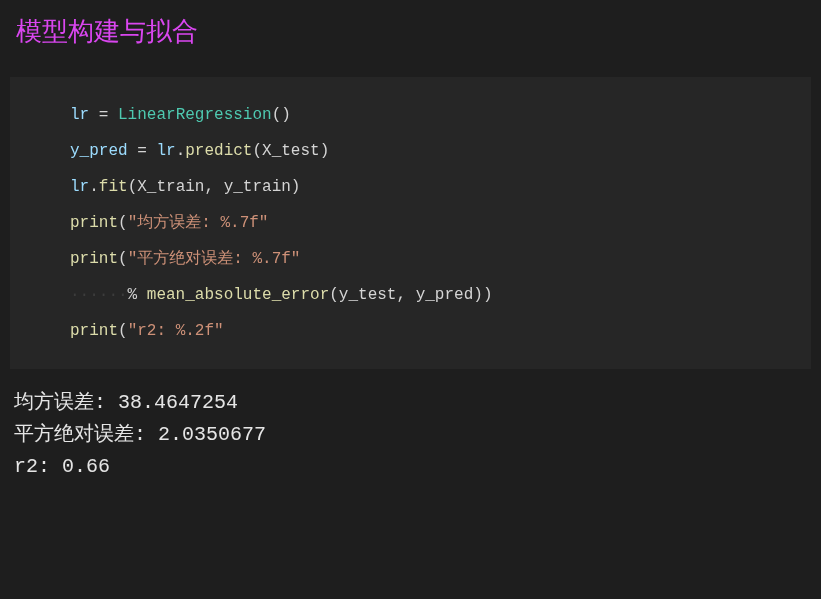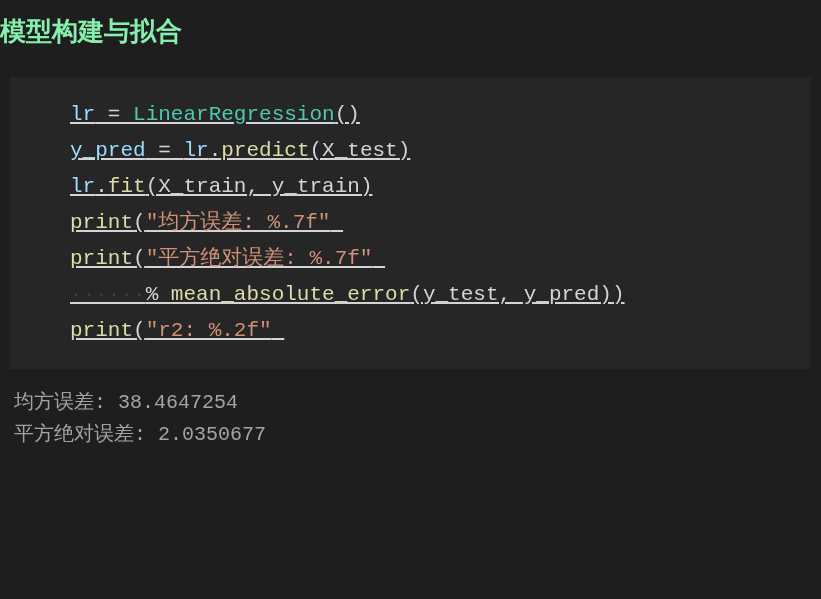--- a/index.html
+++ b/index.html
@@ -5,49 +5,48 @@
     * { margin: 0; padding: 0; box-sizing: border-box; }
     body {
       background: #1e1e1e;
       color: #d4d4d4;
       font-family: "Segoe UI", "Microsoft YaHei", sans-serif;
       width: 821px;
       height: 599px;
       overflow: hidden;
     }
     .header {
-      padding: 14px 18px 18px 0;
+      padding: 14px 18px 18px 16px;
       font-size: 26px;
-      font-weight: 700;
-      color: #86efac;
+      font-weight: 400;
+      color: #d946ef;
     }
     .code-block {
       margin: 10px 10px 0 10px;
       background: #262626;
       padding: 20px 10px 20px 60px;
       font-family: "Consolas", "Courier New", monospace;
-      font-size: 21px;
+      font-size: 16px;
       line-height: 36px;
       position: relative;
-      text-decoration: underline;
     }
     .code-line { white-space: pre; position: relative; }
     .tok-var    { color: #9cdcfe; }
     .tok-op     { color: #d4d4d4; }
     .tok-class  { color: #4ec9b0; }
     .tok-punc   { color: #d4d4d4; }
     .tok-func   { color: #dcdcaa; }
     .tok-str    { color: #ce9178; }
     .tok-ws     { color: #3c3c3c; }
     .output {
       padding: 18px 14px 6px 14px;
       font-family: "Consolas", "Microsoft YaHei", "Courier New", monospace;
       font-size: 20px;
       line-height: 32px;
-      color: #a3a3a3;
+      color: #e5e5e5;
     }
     .output-line { white-space: pre; }
   </style>
 </head>
 <body>
 
 <div class="header">模型构建与拟合</div>
 
 <div class="code-block">
 
@@ -56,13 +55,14 @@
   <div class="code-line"><span class="tok-var">lr</span><span class="tok-punc">.</span><span class="tok-func">fit</span><span class="tok-punc">(X_train, y_train)</span></div>
   <div class="code-line"><span class="tok-func">print</span><span class="tok-punc">(</span><span class="tok-str">"均方误差: %.7f"</span><span class="tok-ws"> </span></div>
   <div class="code-line"><span class="tok-func">print</span><span class="tok-punc">(</span><span class="tok-str">"平方绝对误差: %.7f"</span><span class="tok-ws"> </span></div>
   <div class="code-line"><span class="tok-ws">······</span><span class="tok-op">% </span><span class="tok-func">mean_absolute_error</span><span class="tok-punc">(y_test, y_pred))</span></div>
   <div class="code-line"><span class="tok-func">print</span><span class="tok-punc">(</span><span class="tok-str">"r2: %.2f"</span><span class="tok-ws"> </span></div>
 </div>
 
 <div class="output">
   <div class="output-line">均方误差: 38.4647254</div>
   <div class="output-line">平方绝对误差: 2.0350677</div>
+  <div class="output-line">r2: 0.66</div>
 </div>
 
 </body></html>

